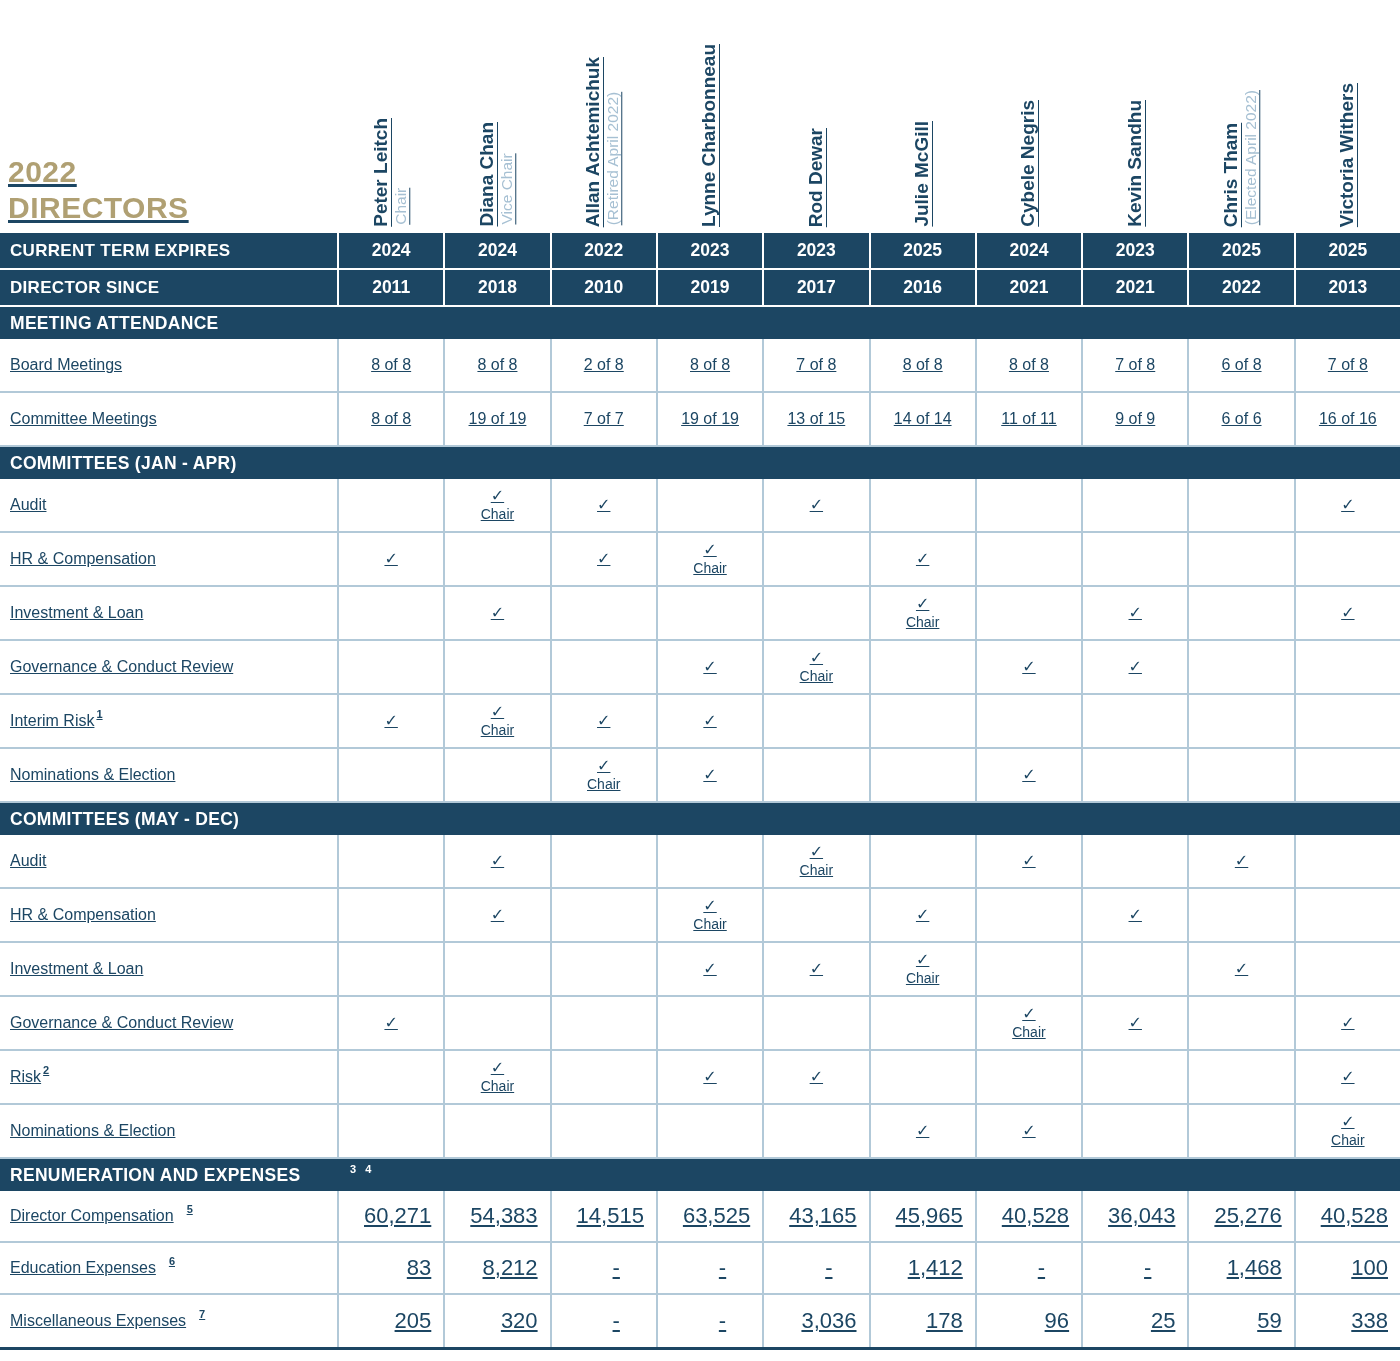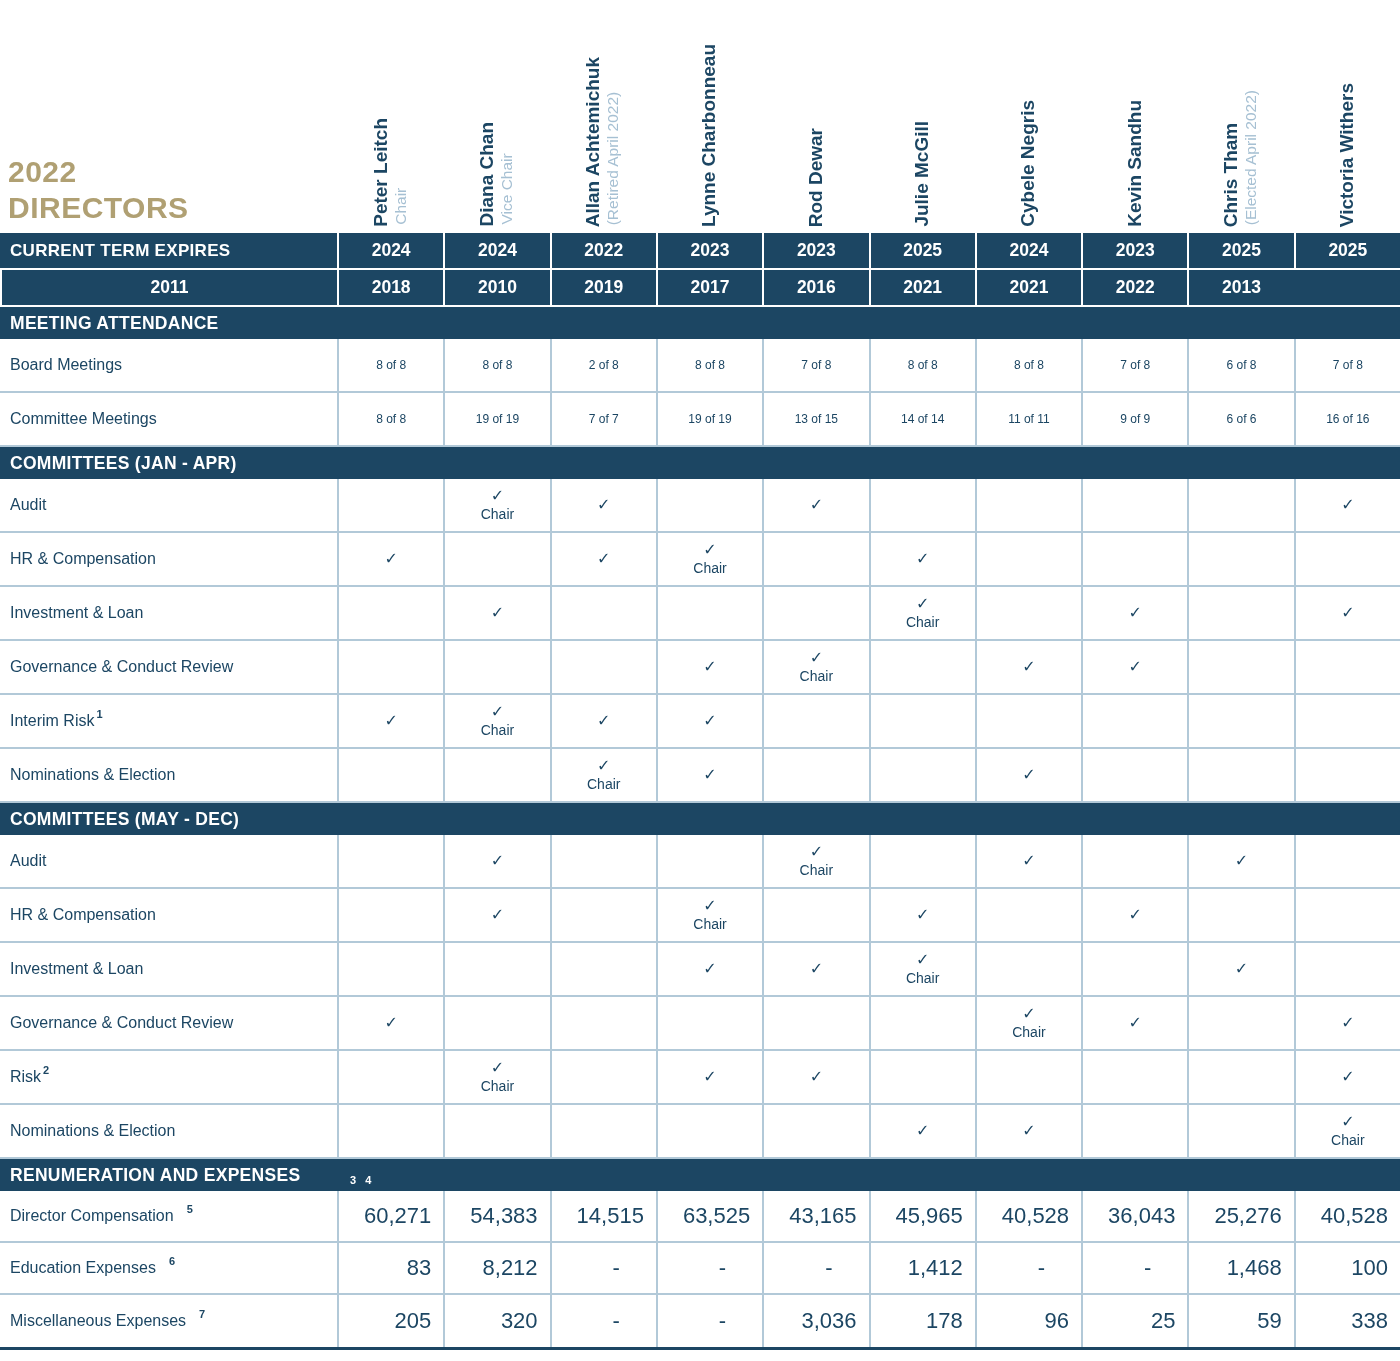--- a/index.html
+++ b/index.html
@@ -5,20 +5,21 @@
   * { box-sizing: border-box; margin: 0; padding: 0; }
   html, body { background: #fff; }
   body { font-family: "Liberation Sans", sans-serif; }
 
   .page {
     width: 1400px; height: 1361px;
     background: #fff;
     position: relative;
     overflow: hidden;
     color: var(--navy, #1C4663);
+    text-decoration: underline;
   }
 
   
   .header {
     display: grid;
     grid-template-columns: 337px repeat(10, 1fr);
     height: 233px;
   }
   .title-cell { display: flex; align-items: flex-end; padding: 0 0 6px 8px; }
   .title {
@@ -61,33 +62,33 @@
     border-left: 2px solid #fff; color: #fff; font-weight: 700; font-size: 17.5px;
   }
 
   
   .band {
     position: relative; height: 32px; background: var(--navy, #1C4663);
     display: flex; align-items: center; padding-left: 10px;
   }
   .band-title { color: #fff; font-weight: 700; font-size: 17.5px; letter-spacing: .3px; }
   .band-sup {
-    position: absolute; left: 350px; top: 15px;
+    position: absolute; left: 350px; top: 4px;
     color: #fff; font-size: 11px; font-weight: 700; letter-spacing: 3px;
   }
 
   
   .data-row { background: #fff; border-bottom: 2px solid var(--grid-border, #B2C9D8); }
   .data-row .cell { border-left: 2px solid var(--grid-border, #B2C9D8); }
   .text-row  { height: 54px; }
   .check-row { height: 54px; }
   .money-row { height: 52px; }
   .money-row:last-child { border-bottom: none; }
 
-  .text-cell { font-size: 12px; color: var(--navy, #1C4663); }
+  .text-cell { font-size: 16px; color: var(--navy, #1C4663); }
 
   .money-cell {
     justify-content: flex-end; padding-right: 12px;
     font-size: 22px; color: var(--navy, #1C4663);
   }
   .money-cell.dash { padding-right: 36px; }
 
   .check-cell { flex-direction: column; color: var(--navy, #1C4663); }
   .check-mark { font-family: "DejaVu Sans", sans-serif; font-size: 16px; line-height: 1; }
   .chair-label { font-size: 14px; line-height: 1.2; margin-top: 2px; }
@@ -176,20 +177,21 @@
         <div class="cell">2022</div>
         <div class="cell">2023</div>
         <div class="cell">2023</div>
         <div class="cell">2025</div>
         <div class="cell">2024</div>
         <div class="cell">2023</div>
         <div class="cell">2025</div>
         <div class="cell">2025</div>
       </div>
       <div class="row navy-row">
+        <div class="row-label">DIRECTOR SINCE</div>
         <div class="cell">2011</div>
         <div class="cell">2018</div>
         <div class="cell">2010</div>
         <div class="cell">2019</div>
         <div class="cell">2017</div>
         <div class="cell">2016</div>
         <div class="cell">2021</div>
         <div class="cell">2021</div>
         <div class="cell">2022</div>
         <div class="cell">2013</div>

